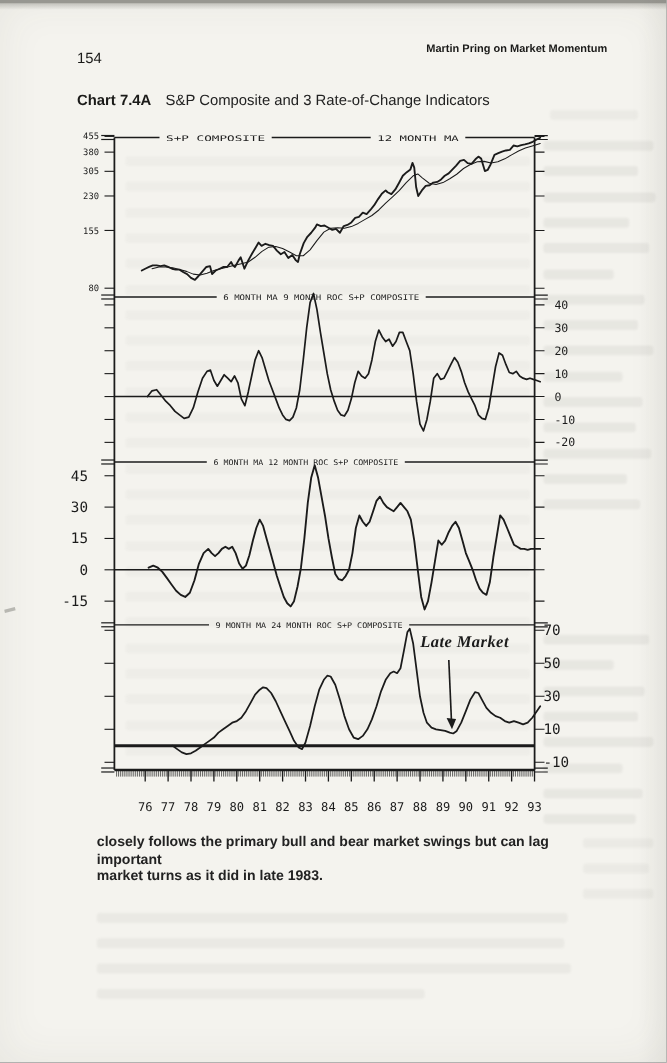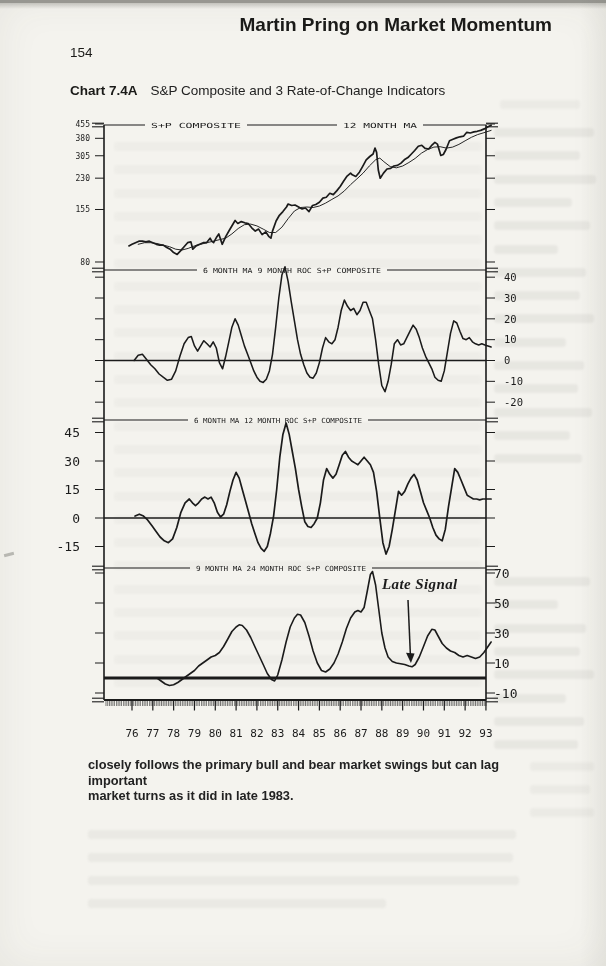--- a/index.html
+++ b/index.html
@@ -3,21 +3,21 @@
 <meta charset="utf-8">
 <style>
   html,body{margin:0;padding:0;background:#888;}
   .page{position:relative;width:606px;height:966px;background:#f4f3ee;overflow:hidden;
         font-family:"Liberation Sans",sans-serif;color:#1a1a18;}
   .page::after{content:"";position:absolute;inset:0;pointer-events:none;
         box-shadow:inset 0 0 40px rgba(70,70,50,.07);}
   .ghosts{position:absolute;inset:0;z-index:1;}
   .ghost{position:absolute;height:9px;background:#6e6e68;border-radius:3px;filter:blur(1.1px);}
   .hdr-num{position:absolute;left:70px;top:25px;font-size:13.5px;font-weight:normal;z-index:3;margin-top:20px;}
-  .hdr-run{position:absolute;right:54px;top:14px;font-size:19px;font-weight:bold;z-index:3;padding-left:14px;}
+  .hdr-run{position:absolute;right:54px;top:39px;font-size:10px;font-weight:bold;z-index:3;padding-left:14px;}
   .heading{position:absolute;left:70px;top:83px;font-size:13.5px;z-index:3;white-space:nowrap;}
   .heading .lab{font-weight:bold;}
   .heading .tit{margin-left:13px;font-weight:normal;color:#222;}
   #chart-host{position:absolute;inset:0;z-index:2;}
   .late-signal{position:absolute;left:382px;top:576px;z-index:3;
         font:italic 600 15px "Liberation Serif",serif;letter-spacing:.4px;color:#1c1c1c;}
   .caption{position:absolute;left:88px;top:757px;width:445px;z-index:3;
         font-size:12.8px;line-height:15.6px;font-weight:bold;color:#222;}
   .scan-top{position:absolute;left:0;top:0;right:0;height:3px;background:#41413b;opacity:.5;z-index:4;}
   .scan-top-fade{position:absolute;left:0;top:3px;right:0;height:6px;z-index:4;
@@ -478,21 +478,21 @@
           <line x1="485.94" y1="700" x2="485.94" y2="710.5" stroke="#1b1b1b" stroke-width="1.2"></line>
           <text x="485.94" y="737" font-size="11" text-anchor="middle" fill="#1b1b1b" font-family="DejaVu Sans Mono, monospace">93</text>
         </g>
         <g>
           <path d="M408 600 L410.4 655" stroke="#1b1b1b" stroke-width="1.5" fill="none"></path>
           <polygon points="410.9,663 406.0,652.8 414.6,653.6" fill="#1b1b1b"></polygon>
         </g>
       </svg>
     </div>
 
-  <span class="late-signal">Late Signal</span>
+  <span class="late-signal">Late Market</span>
 
   <div class="caption">
     <div>closely follows the primary bull and bear market swings but can lag important</div>
     <div>market turns as it did in late 1983.</div>
   </div>
 
   <div class="pencil-mark"></div>
   <div class="scan-top"></div>
   <div class="scan-top-fade"></div>
   <div class="scan-right"></div>

